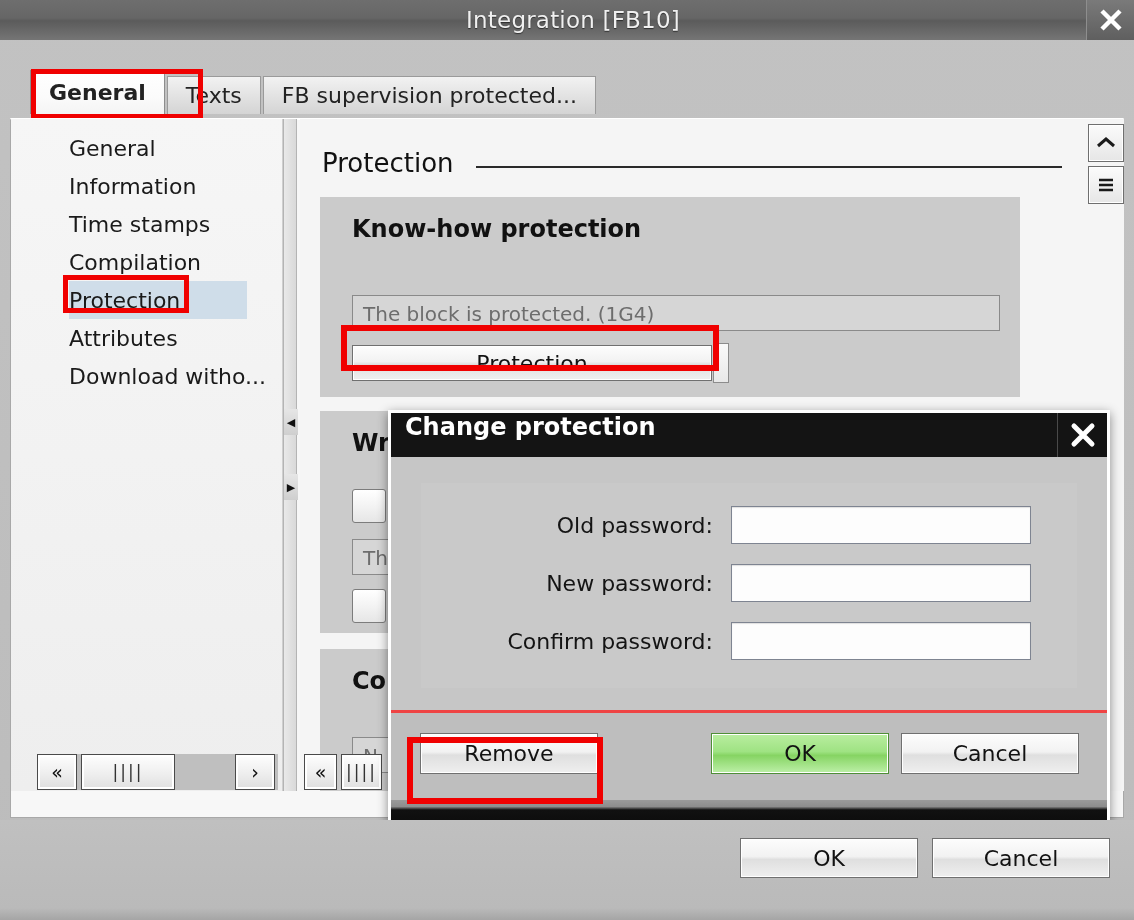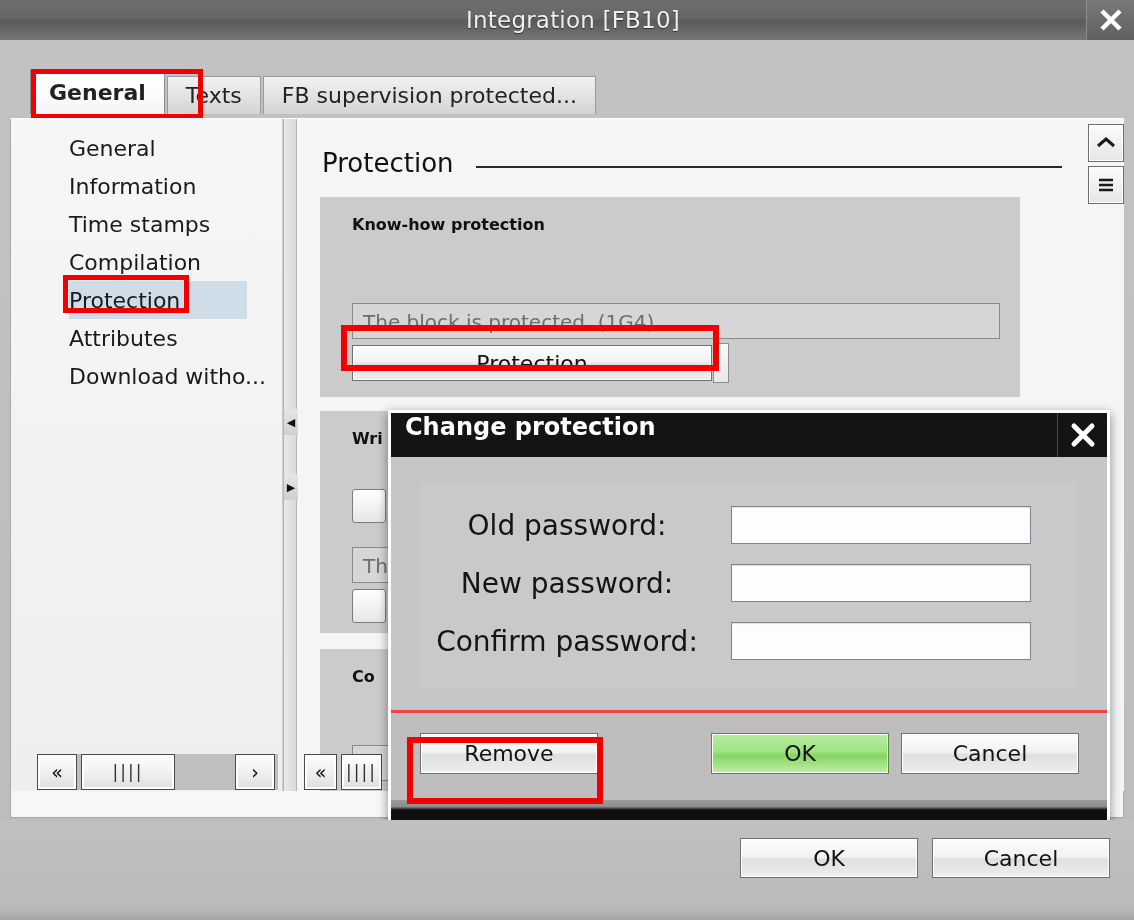--- a/index.html
+++ b/index.html
@@ -162,34 +162,33 @@
   #content-head .h-rule {
     flex: 1; height: 2px; background: #2a2a2a; margin-left: 22px; margin-top: 8px;
   }
 
   .group {
     position: absolute; left: 20px;
     width: 700px;
     background: #cbcbcb;
   }
   .group-title {
-    font-size: 16px; font-weight: bold; color: #111;
+    font-size: 24px; font-weight: bold; color: #111;
     padding: 18px 0 0 32px;
     white-space: nowrap;
   }
 
   .roinput {
     background: #d6d6d6;
     border: 1px solid #8a8a8a;
     color: #6d6d6d;
     font-size: 20px;
     padding: 6px 10px;
     white-space: nowrap;
     overflow: hidden;
-    margin-top: 8px;
   }
 
   .btn {
     background: linear-gradient(to bottom, #fdfdfd 0%, #f2f2f2 46%, #dfdfdf 54%, #efefef 100%);
     border: 1px solid #707070;
     box-shadow: inset 0 0 0 1px #ffffff;
     font-size: 22px; color: #121212;
     display: flex; align-items: center; justify-content: center;
     white-space: nowrap;
   }
@@ -230,22 +229,22 @@
   }
   #chgdlg-fields {
     position: absolute; left: 30px; top: 70px;
     width: 656px; height: 205px;
     background: #c9c9c9;
   }
   .field-row {
     display: flex; align-items: center; height: 48px; margin-bottom: 10px;
   }
   .field-label {
-    width: 310px; text-align: center; padding-right: 18px;
-    font-size: 28px; color: #141414; white-space: nowrap;
+    width: 310px; text-align: right; padding-right: 18px;
+    font-size: 22px; color: #141414; white-space: nowrap;
   }
   .field-input {
     width: 300px; height: 38px;
     background: #fdfdfd;
     border: 1px solid #7e8491;
     box-shadow: inset 0 1px 1px rgba(0,0,0,.12);
   }
   #chgdlg-footer {
     position: absolute; left: 0; bottom: 22px; width: 716px; height: 90px;
     background: #bebebe;

